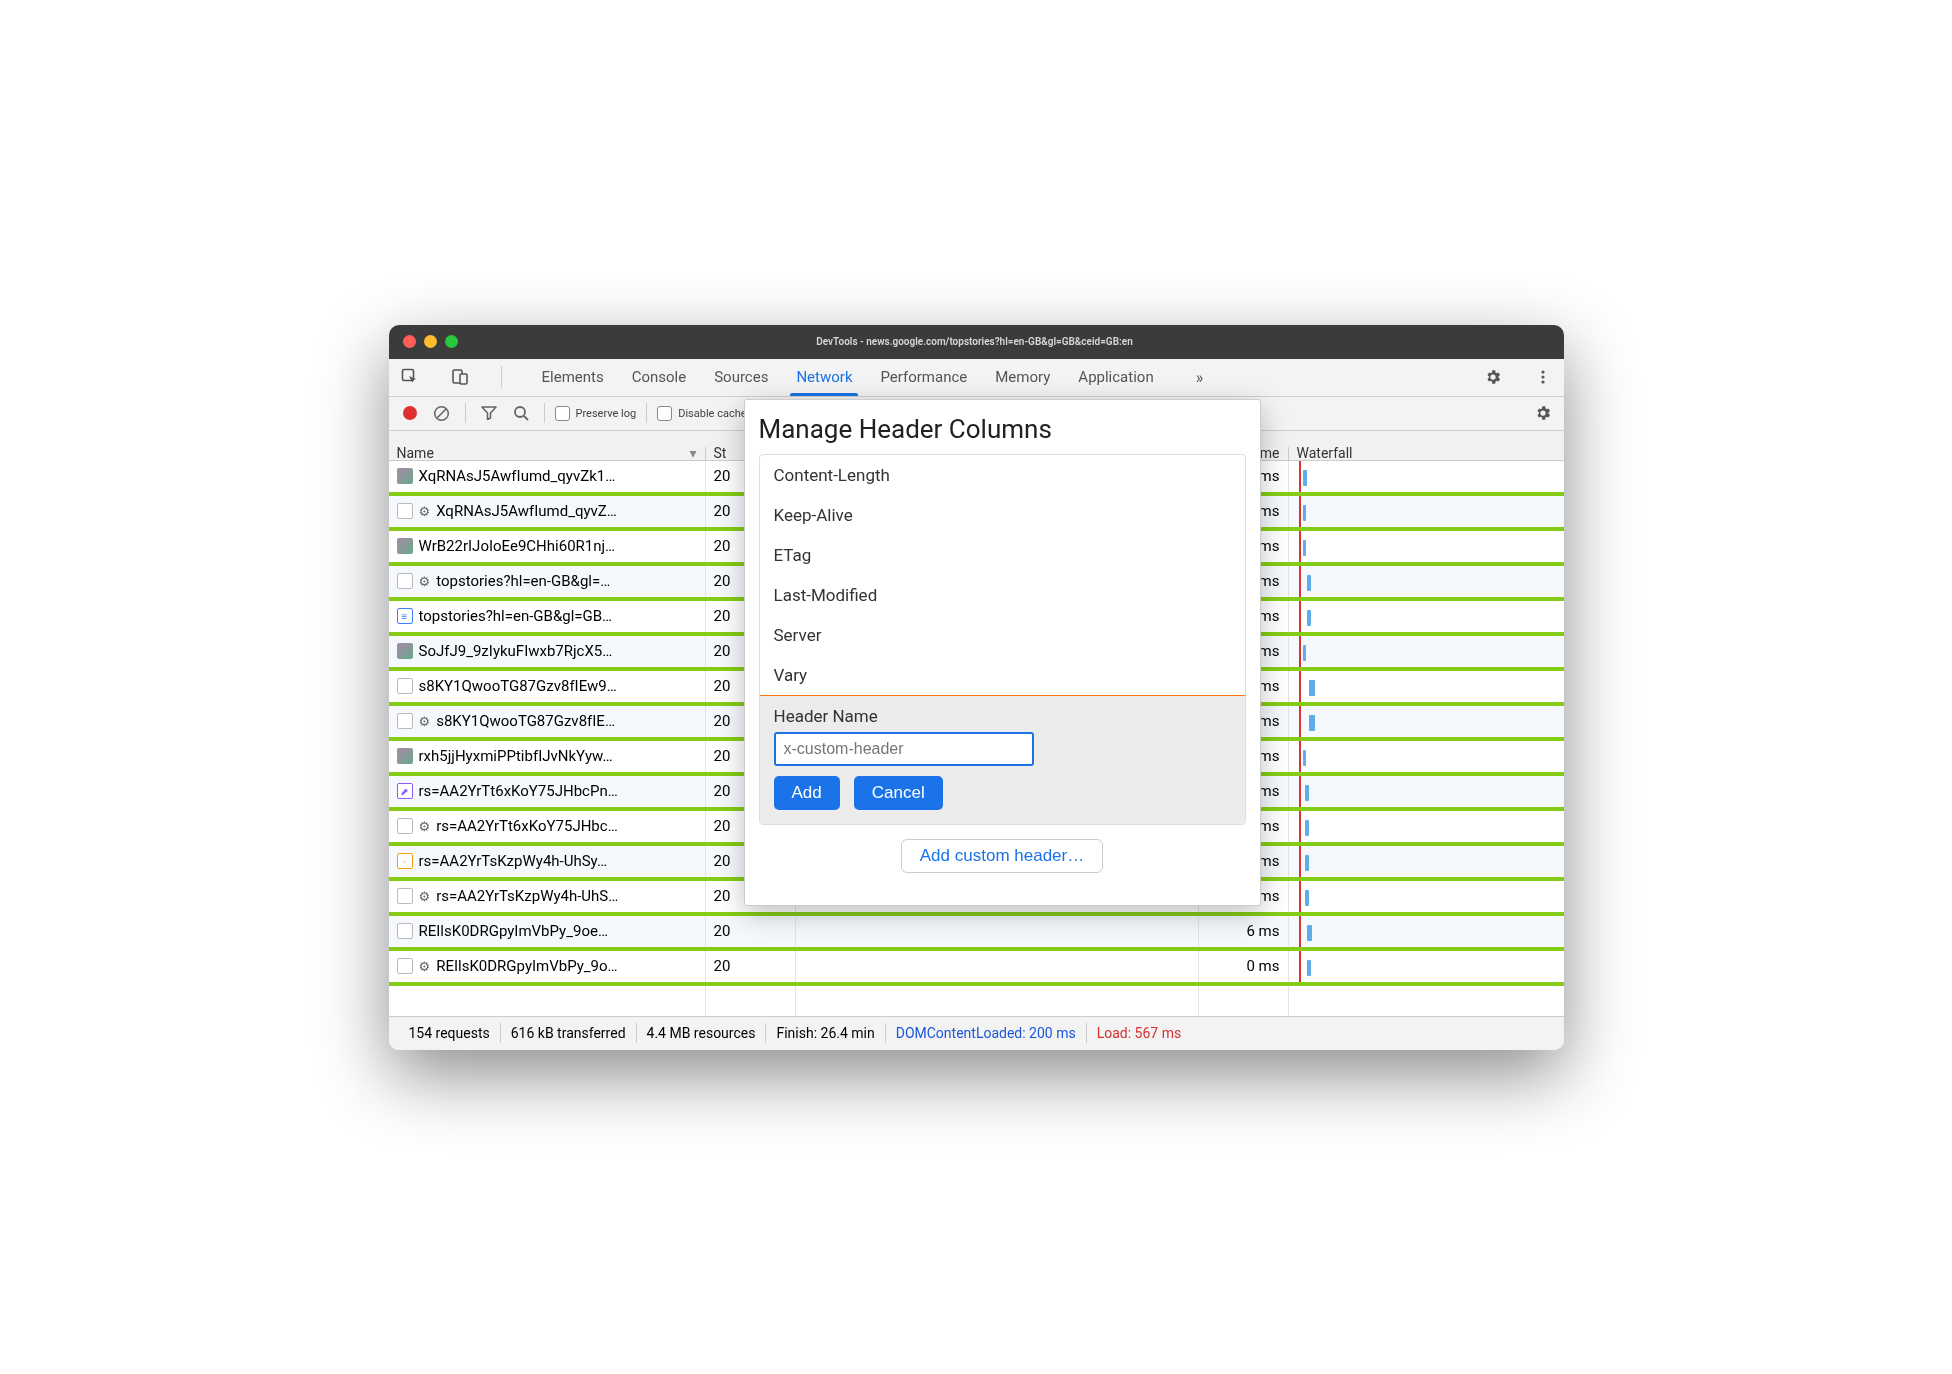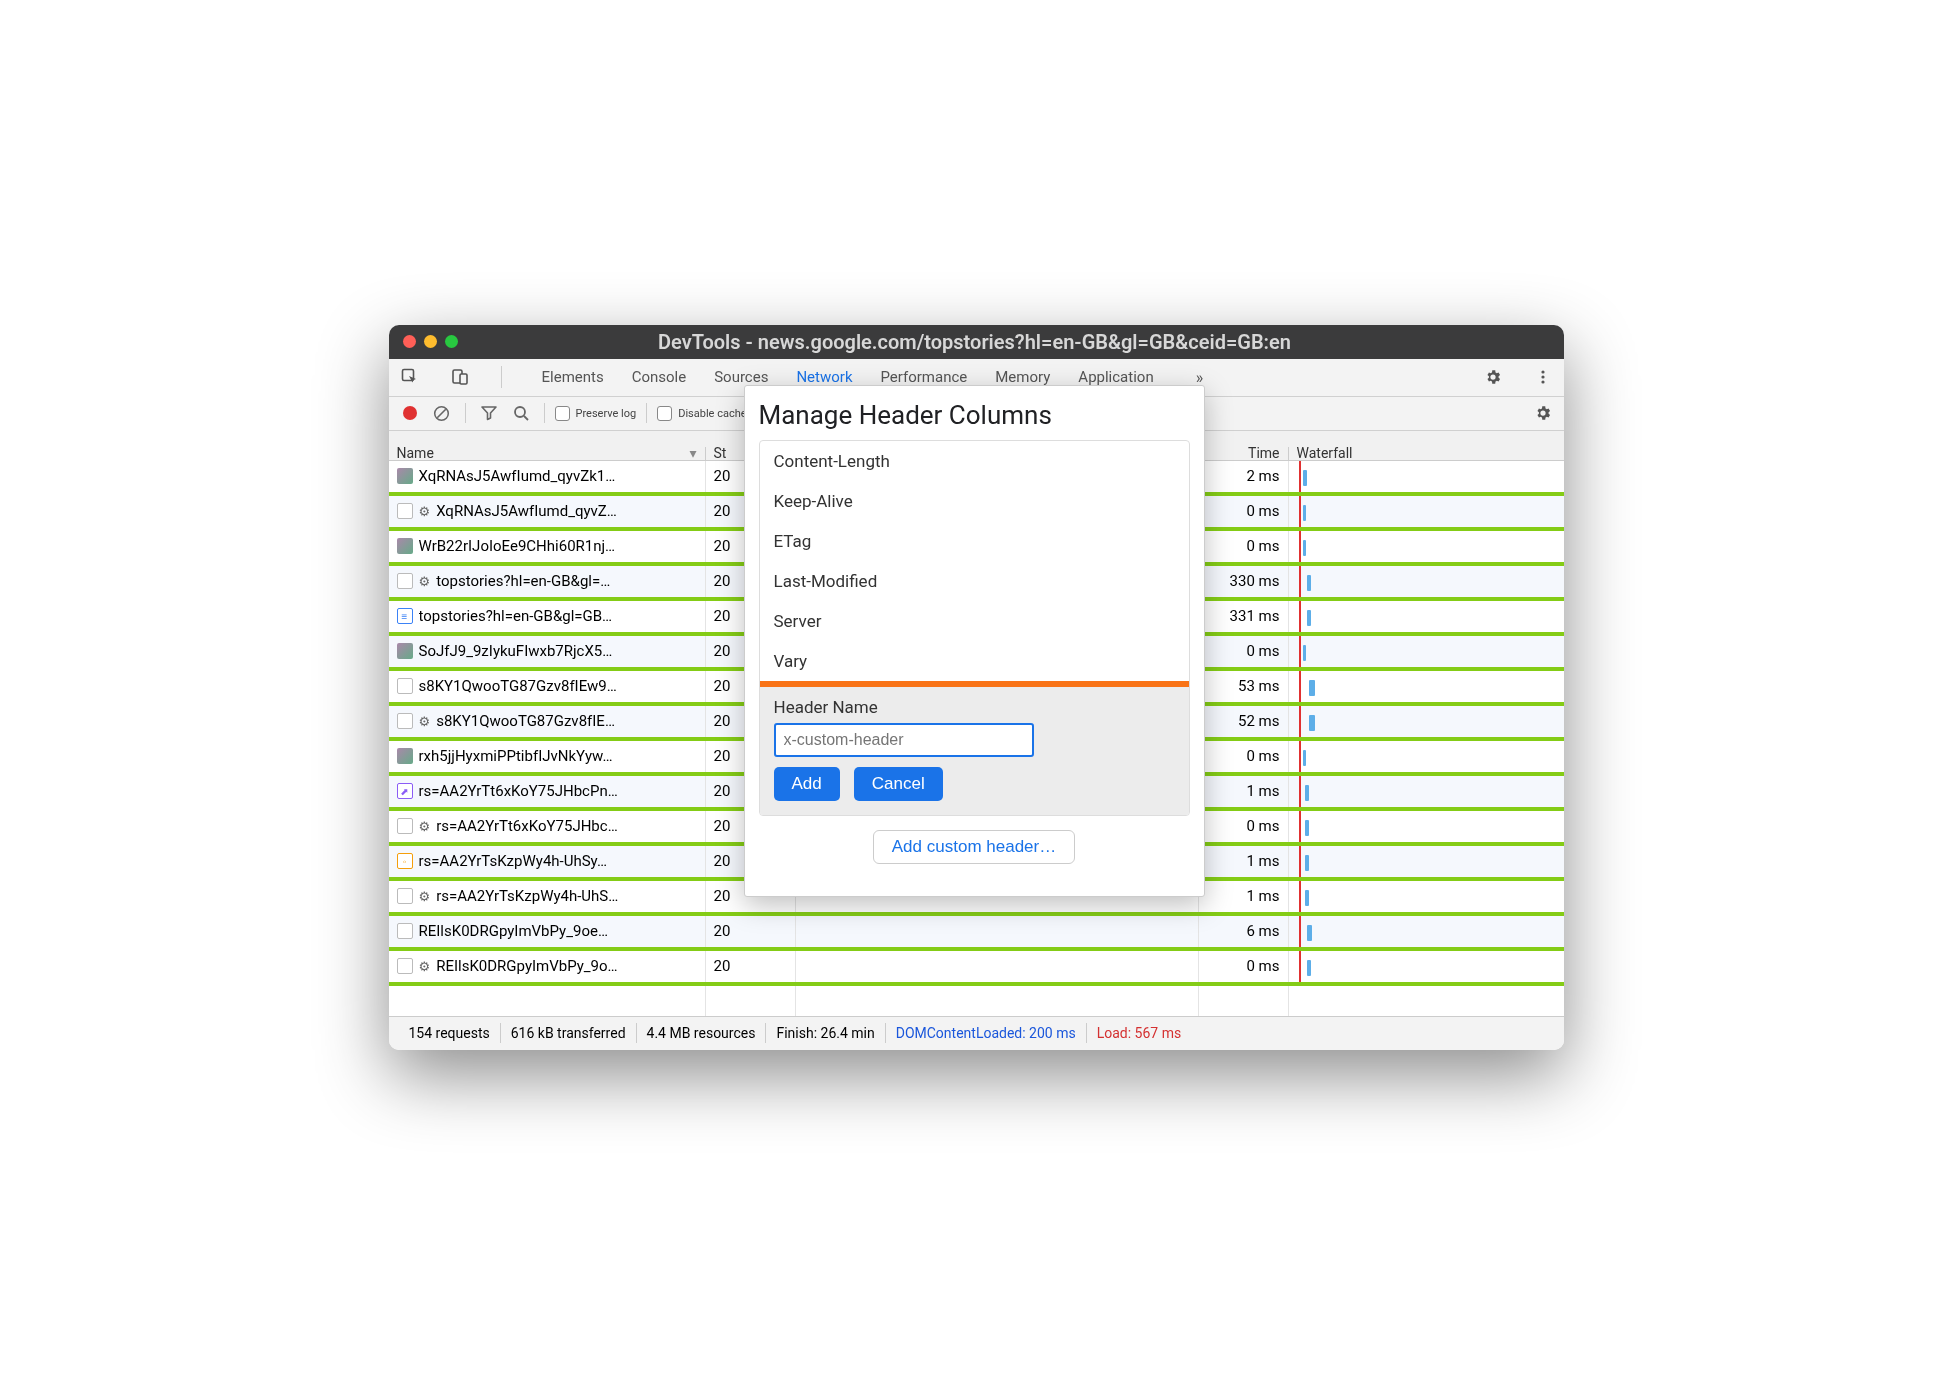--- a/index.html
+++ b/index.html
@@ -28,21 +28,21 @@
     padding: 0 14px;
     position: relative;
   }
   .traffic { display: flex; gap: 8px; }
   .dot { width: 13px; height: 13px; border-radius: 50%; }
   .dot.red { background: #ff5f57; }
   .dot.yellow { background: #febc2e; }
   .dot.green { background: #28c840; }
   .titlebar-title {
     position: absolute; left: 0; right: 3px; text-align: center;
-    color: #d7d7d7; font-size: 20px; font-weight: 600;
+    color: #d7d7d7; font-size: 10px; font-weight: 600;
     pointer-events: none;
   }
 
   .tabbar {
     display: flex; align-items: center;
     border-bottom: 1px solid #d0d0d0;
     height: 38px; padding: 0 6px;
     background: #f3f3f3;
     gap: 20px;
   }
@@ -115,29 +115,29 @@
     display:flex; align-items:center; height:34px; border-top:1px solid #ccc;
     background:#f3f3f3; font-size:14px; padding:0 10px; gap:0;
   }
   .statusbar span{ padding:0 10px;}
   .statusbar .vsep2{ width:1px; height:20px; background:#ccc;}
   .dcl{ color:#1a56db;}
   .ld{ color:#d43030;}
 
   
   .dialog {
-    position:absolute; top:60px; left:355px; width:461px;
+    position:absolute; top:74px; left:355px; width:517px;
     background:#fff; border:1px solid #ccc; border-radius:3px;
     box-shadow:0 8px 28px rgba(0,0,0,0.25);
     z-index:50; padding:14px 14px 16px;
   }
   .dialog h2{ font-size:26px; font-weight:400; color:#202124; margin-bottom:10px;}
   .hdrlist{ border:1px solid #ddd; border-radius:4px; overflow:hidden;}
   .hdrlist .item{ padding:10px 14px; font-size:17px; color:#333; cursor:pointer;}
-  .addsec{ background:#ececec; padding:10px 14px 14px; border-top:6px solid #f97316;}
+  .addsec{ background:#ececec; padding:10px 14px 14px; border-top:1px solid #f97316;}
   .addsec .lbl{ font-size:17px; color:#333; margin-bottom:6px;}
   .addsec input{
     width:260px; height:34px; border:2px solid #1a73e8; border-radius:3px;
     padding:0 8px; font-size:16px; outline:none;
   }
   .addsec .btns{ margin-top:10px; display:flex; gap:14px;}
   .btn{
     background:#1a73e8; color:#fff; border:none; border-radius:5px;
     padding:7px 18px; font-size:17px; cursor:pointer;
   }

